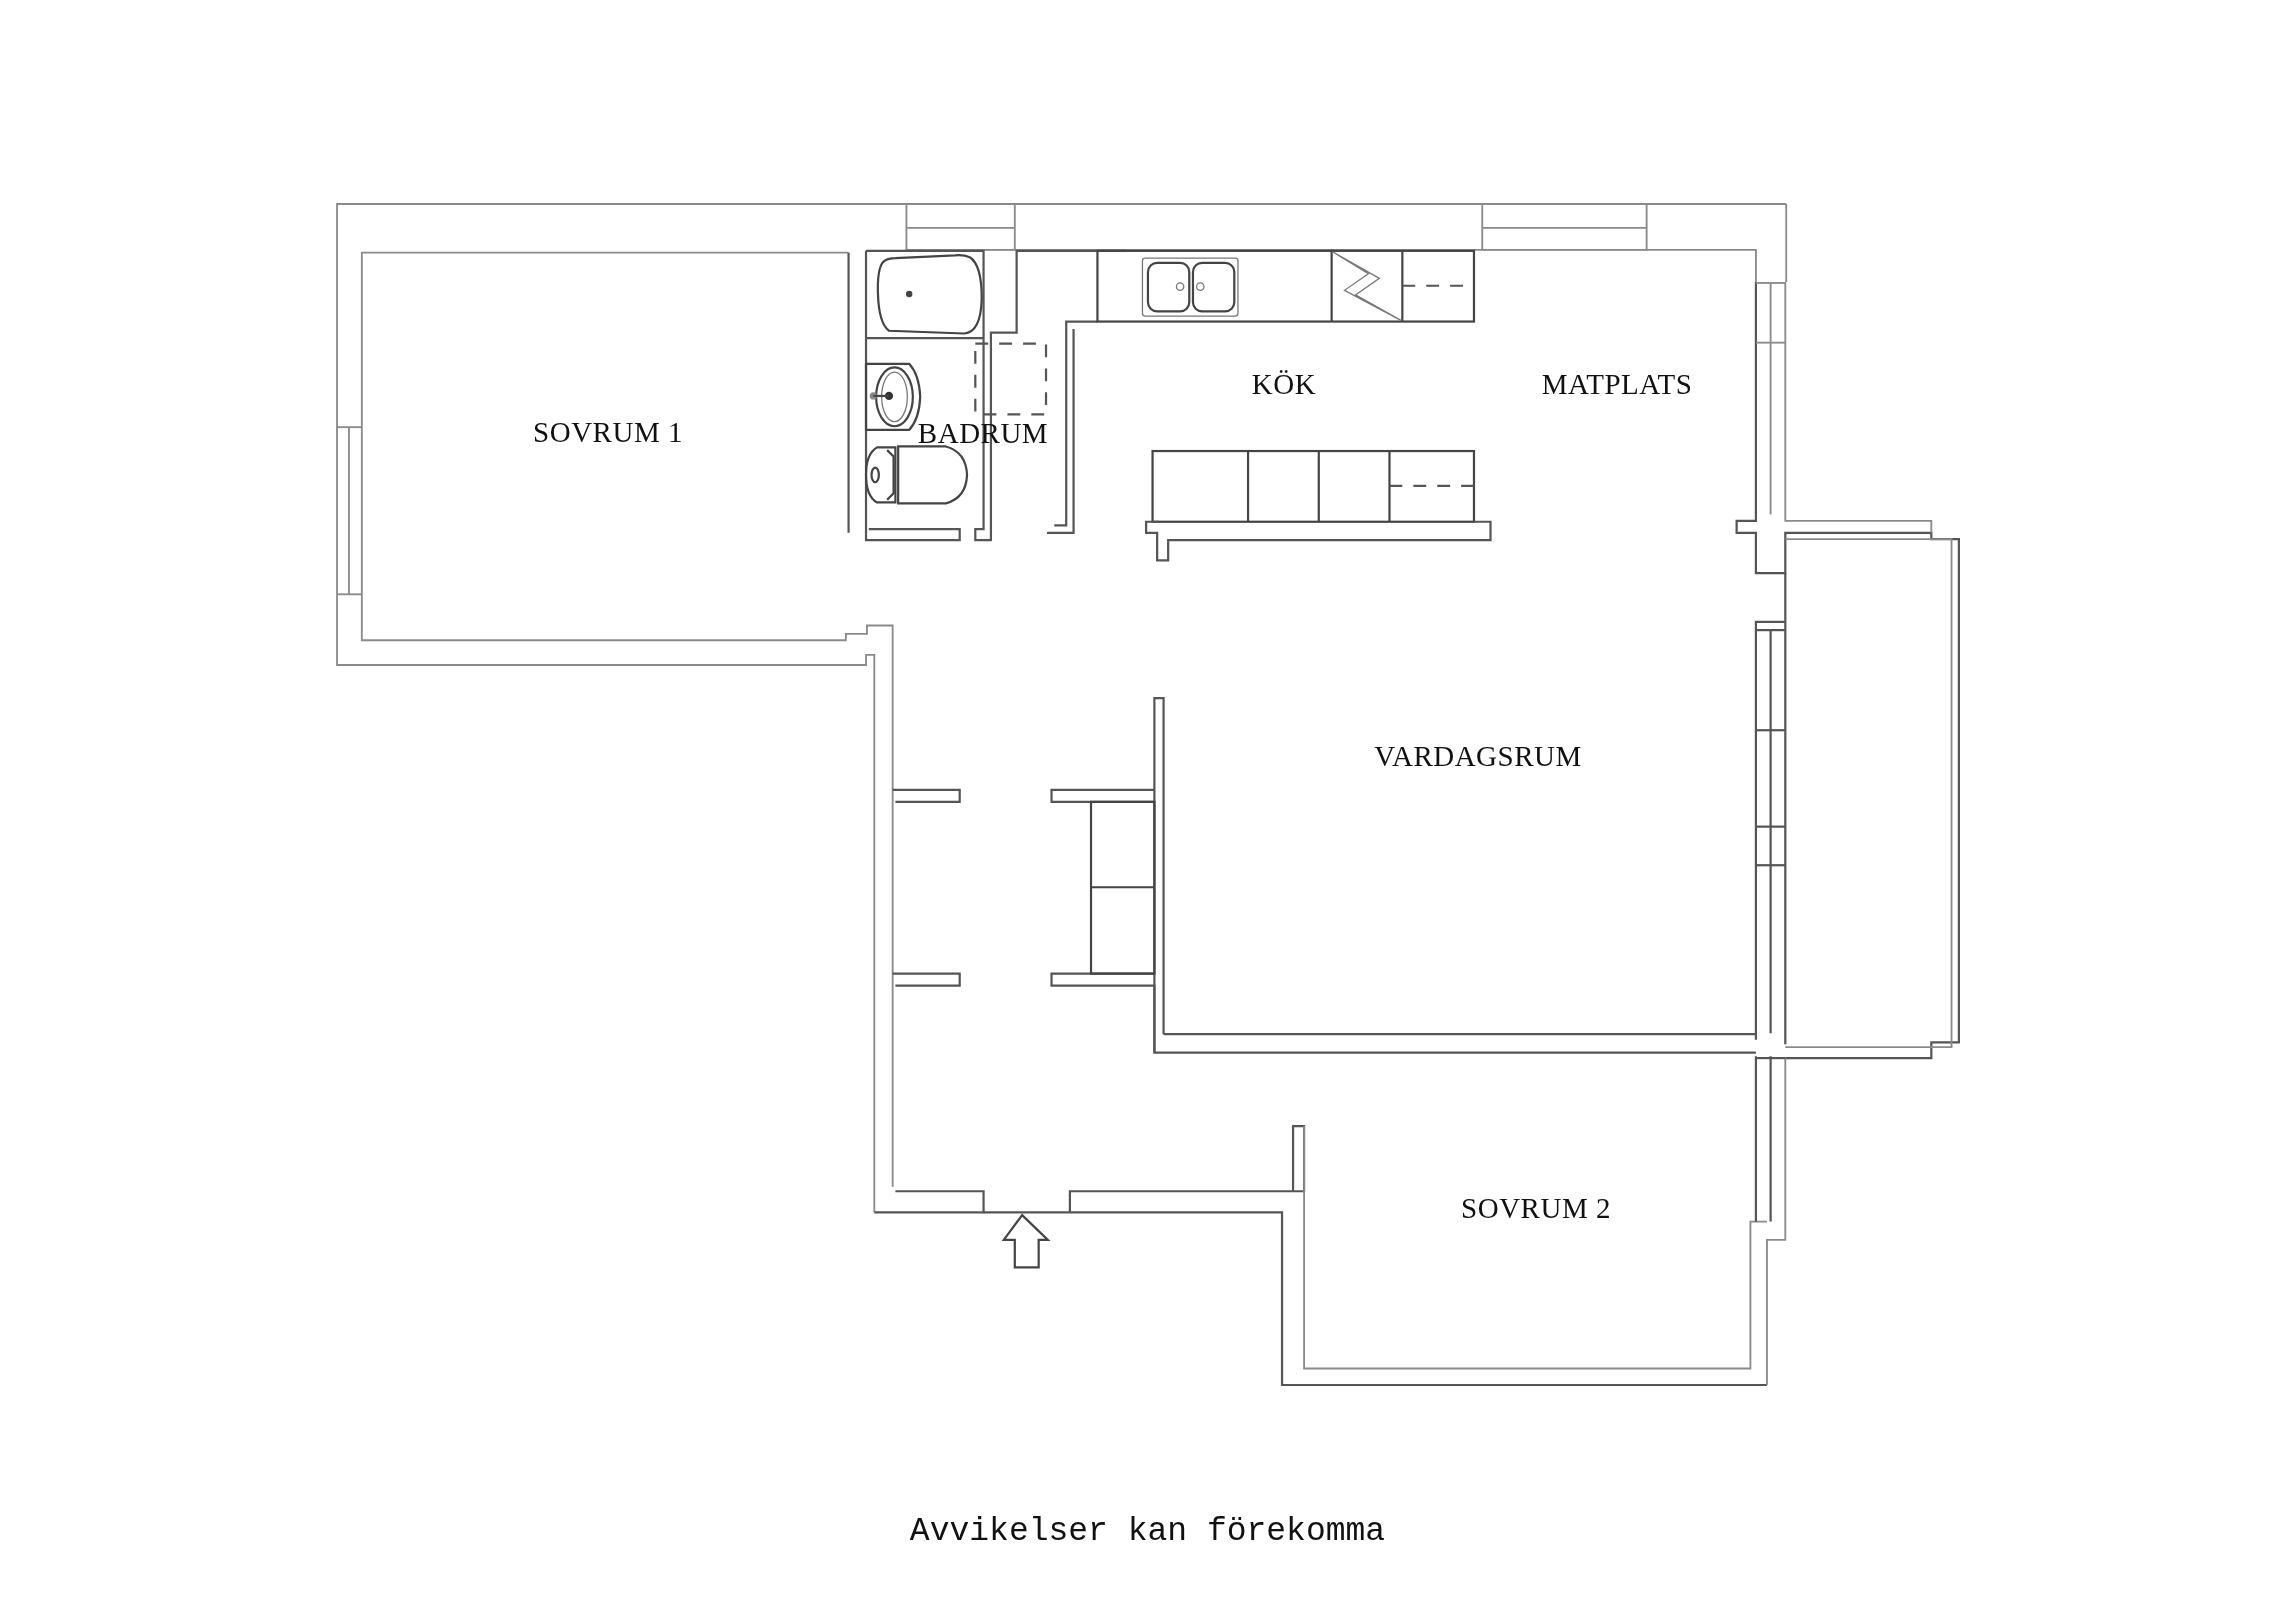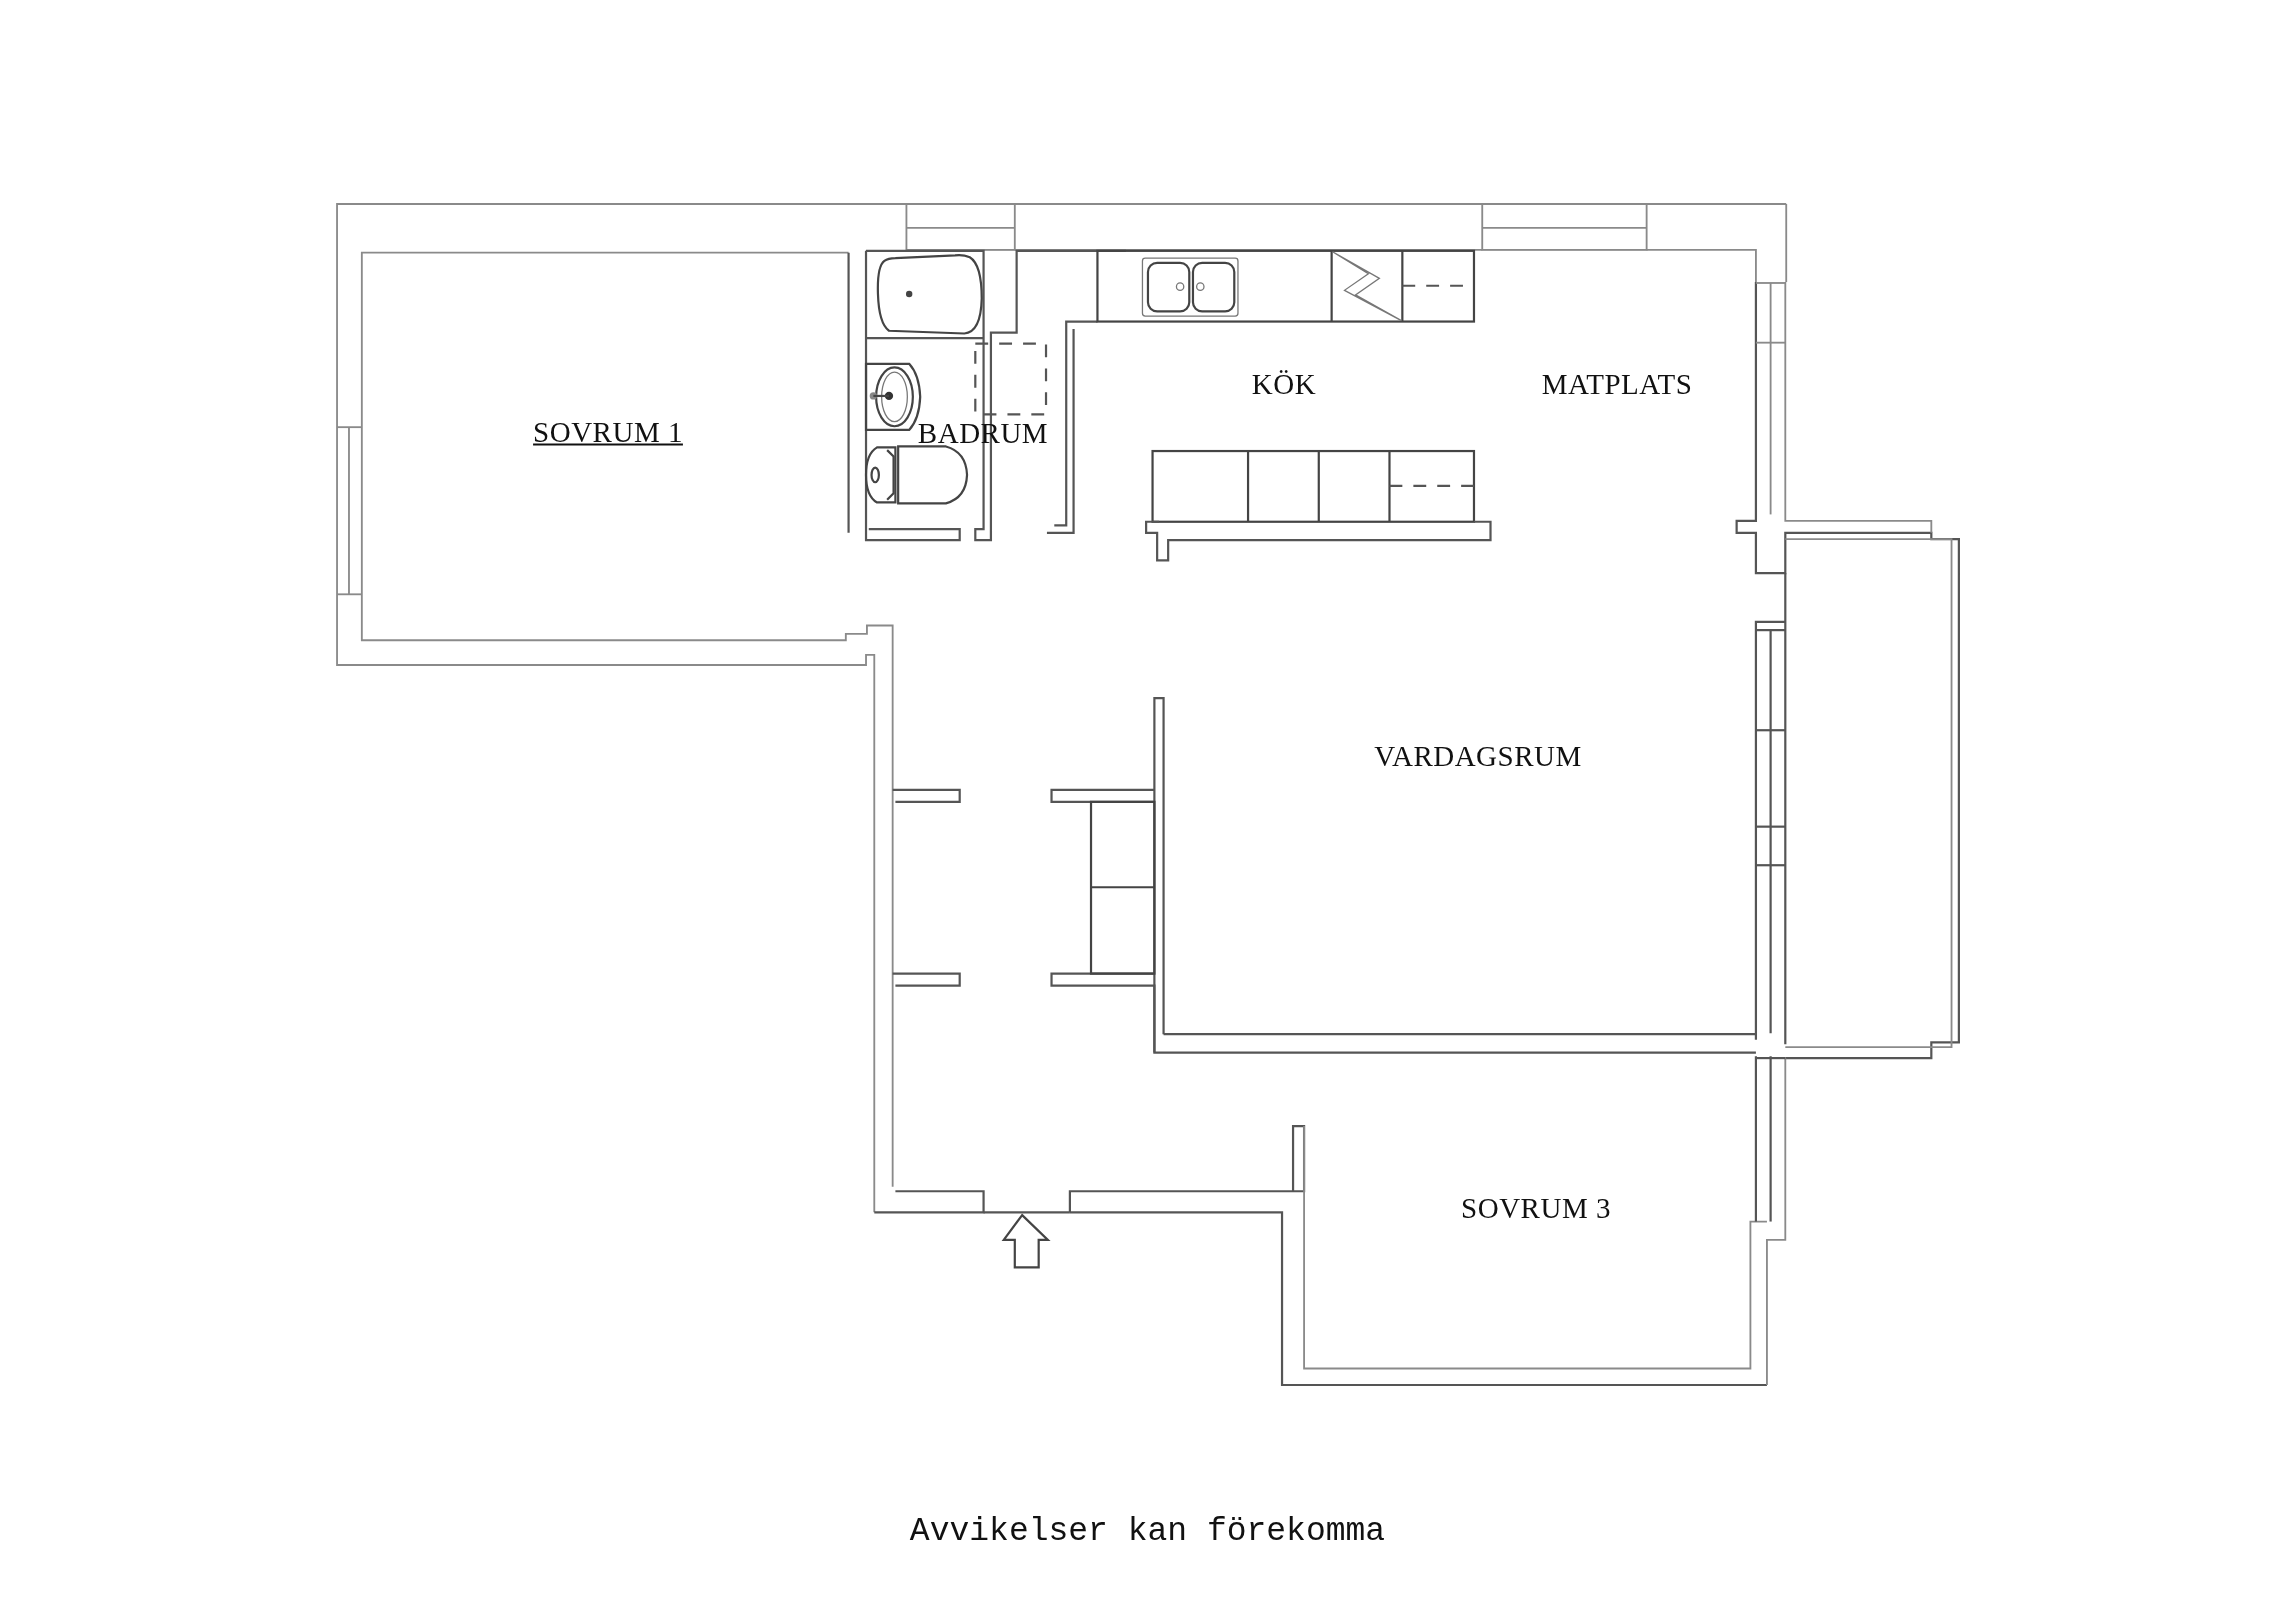--- a/index.html
+++ b/index.html
@@ -169,21 +169,21 @@
     <polyline class="wall-light" points="1420,1226 1420,1490 1906,1490 1906,1330 1924,1330"></polyline>
     <polyline class="wall-light" points="1924,1508 1924,1350 1944,1350 1944,1152"></polyline>
     <g>
       <line class="wall" x1="1912" y1="1150" x2="1912" y2="1330"></line>
       <line class="wall" x1="1928" y1="1150" x2="1928" y2="1330"></line>
       <line class="wall" x1="1912" y1="1152" x2="1944" y2="1152"></line>
     </g>
   </g>
 </svg>
 
-<div class="room-label" style="left:608px;top:432px;text-decoration:underline;">SOVRUM 1</div>
+<div class="room-label" style="left:608px;top:432px;">SOVRUM 1</div>
 <div class="room-label" style="left:983px;top:433px;">BADRUM</div>
 <div class="room-label" style="left:1284px;top:384px;">KÖK</div>
 <div class="room-label" style="left:1617px;top:384px;">MATPLATS</div>
 <div class="room-label" style="left:1478px;top:756px;">VARDAGSRUM</div>
-<div class="room-label" style="left:1536px;top:1208px;">SOVRUM 3</div>
+<div class="room-label" style="left:1536px;top:1208px;">SOVRUM 2</div>
 
 <div class="disclaimer">Avvikelser kan förekomma</div>
 
 
 </body></html>

